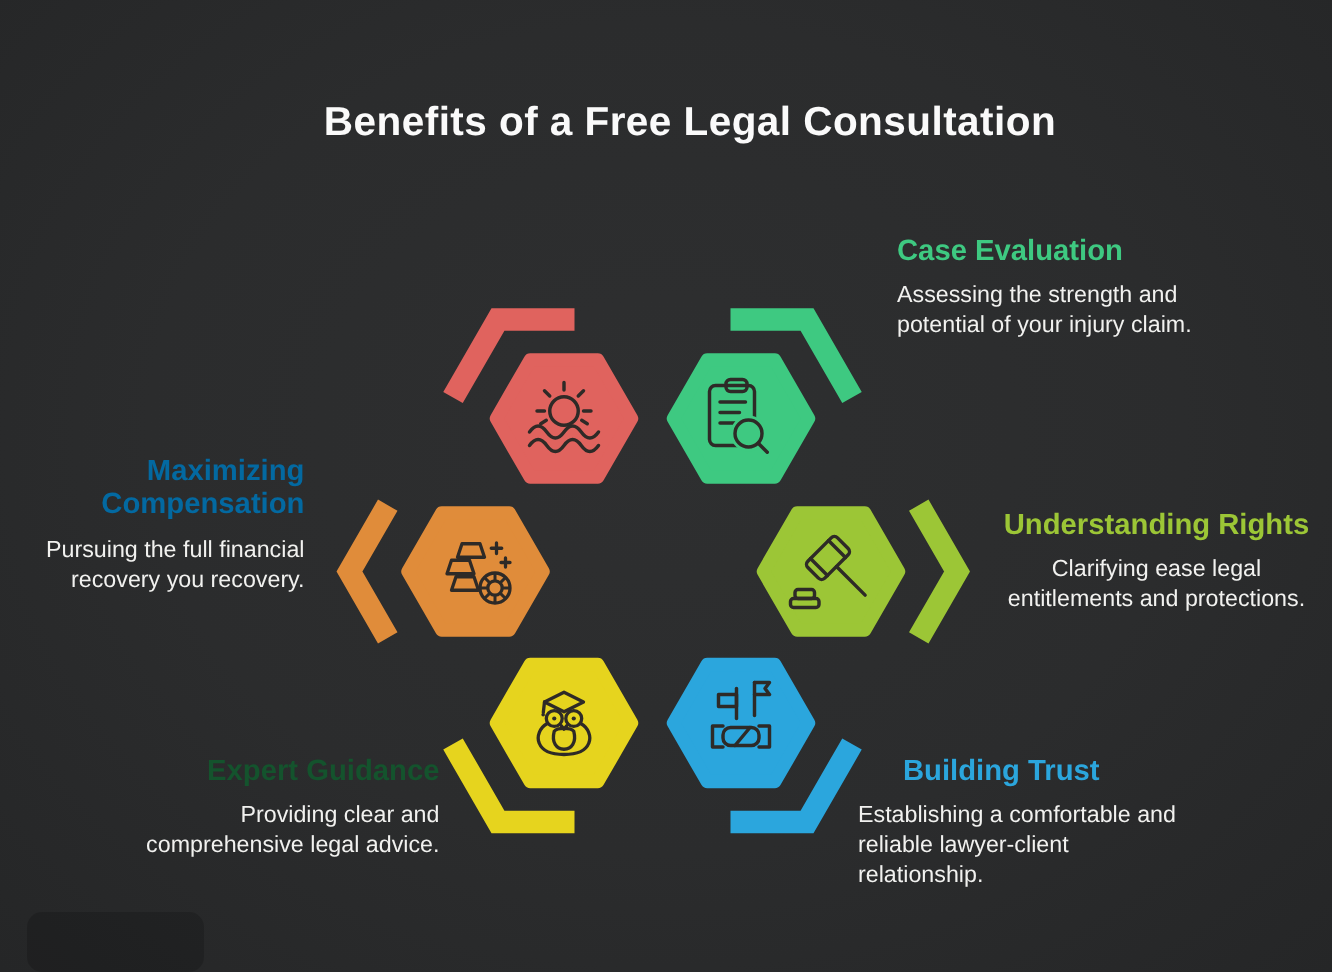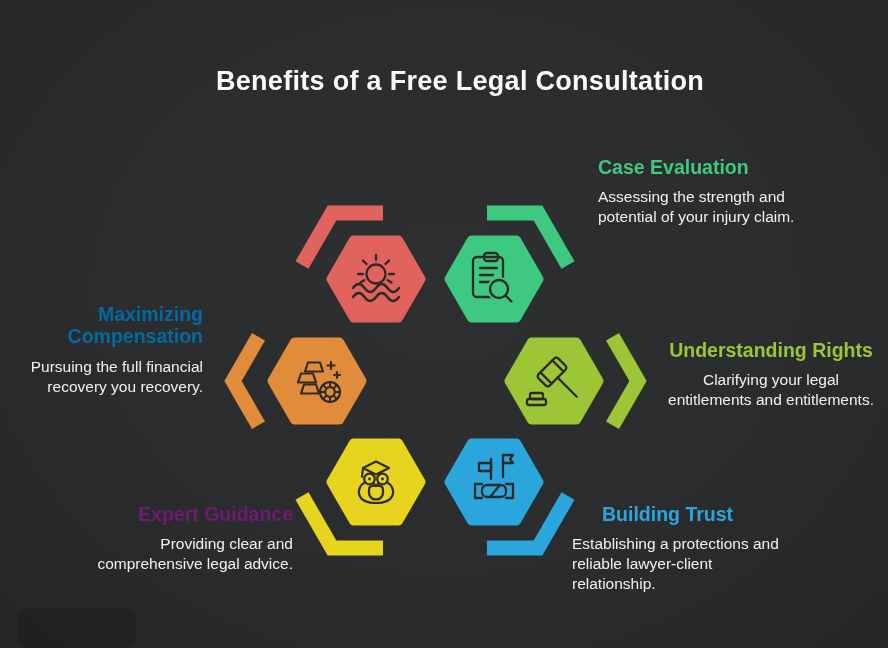--- a/index.html
+++ b/index.html
@@ -121,27 +121,27 @@
     <p>Assessing the strength and potential of your injury claim.</p>
   </div>
 
   <div class="block b2">
     <h2 style="color: #0369a1;">Maximizing Compensation</h2>
     <p>Pursuing the full financial recovery you recovery.</p>
   </div>
 
   <div class="block b3">
     <h2 style="color: rgb(156, 198, 54);">Understanding Rights</h2>
-    <p>Clarifying your legal entitlements and entitlements.</p>
+    <p>Clarifying ease legal entitlements and protections.</p>
   </div>
 
   <div class="block b4">
-    <h2 style="color: #701a75;">Expert Guidance</h2>
+    <h2 style="color: #14532d;">Expert Guidance</h2>
     <p>Providing clear and comprehensive legal advice.</p>
   </div>
 
   <div class="block b5">
     <h2 style="color: rgb(43, 166, 221); margin-left: 30px;">Building Trust</h2>
-    <p>Establishing a protections and reliable lawyer-client relationship.</p>
+    <p>Establishing a comfortable and reliable lawyer-client relationship.</p>
   </div>
 
   <div class="watermark"></div>
 </div>
 
 </body></html>

